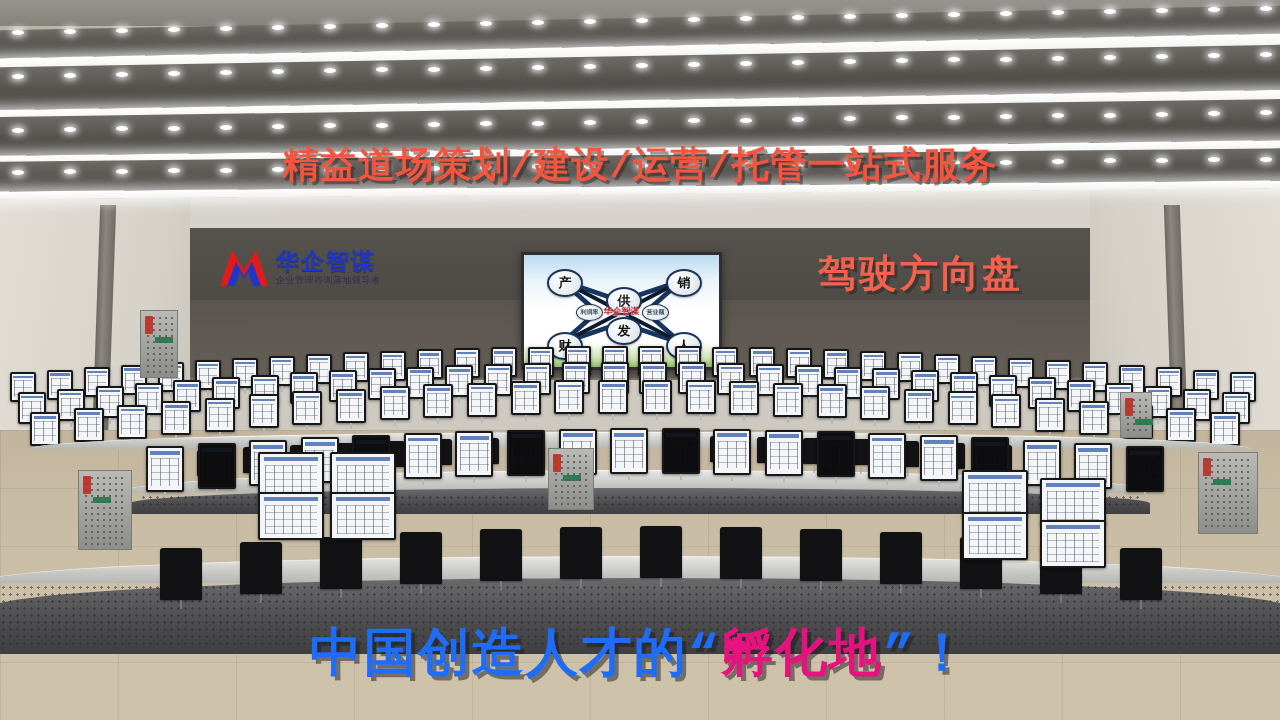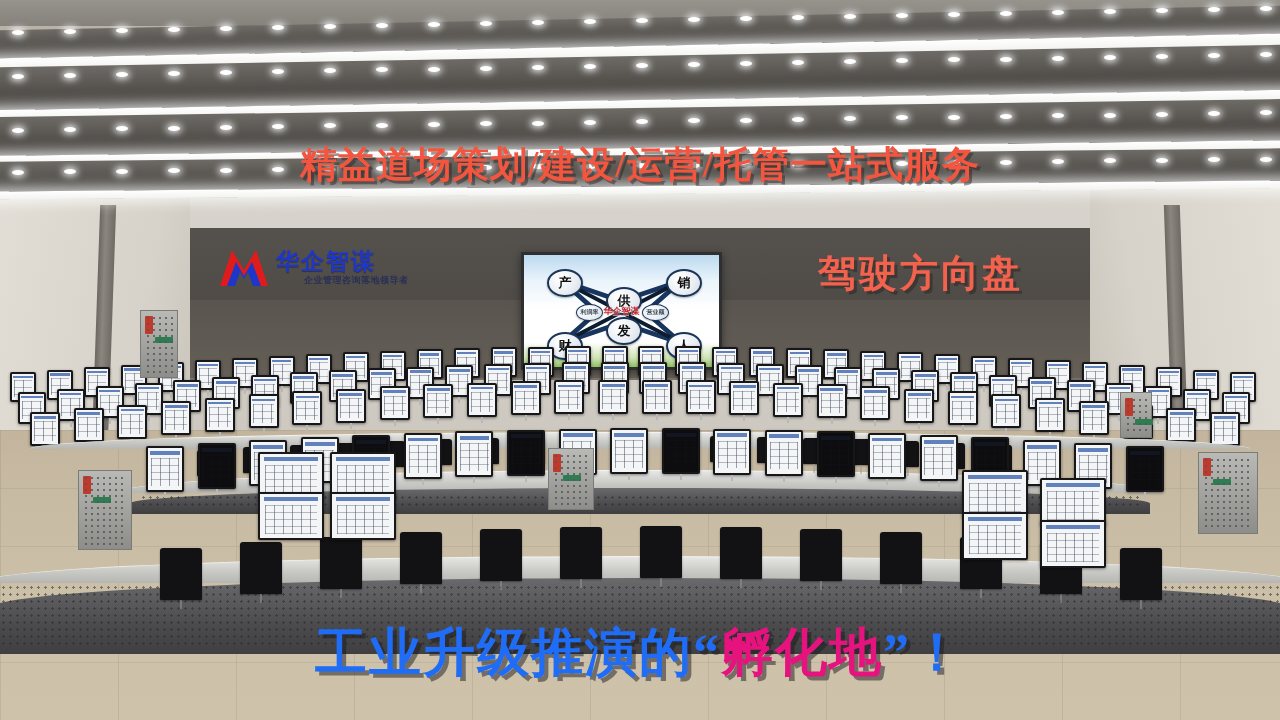--- a/index.html
+++ b/index.html
@@ -64,22 +64,22 @@
   .center-label{position:absolute;left:50%;top:50%;transform:translate(-50%,-50%);
     color:#c0262b;font-size:9px;font-weight:bold;white-space:nowrap;
     font-family:"DejaVu Sans",sans-serif;text-shadow:0 1px 0 rgba(255,255,255,.7);}
 
   
   .logo-wrap{position:absolute;left:218px;top:246px;display:flex;align-items:center;gap:6px;}
   .logo-mark{position:relative;width:52px;height:42px;}
   .logo-text{display:flex;flex-direction:column;line-height:1;}
   .logo-title{font-size:23px;font-weight:bold;color:#1f37c8;letter-spacing:2px;
     font-family:"DejaVu Sans",sans-serif;text-shadow:0 1px 1px rgba(0,0,0,.35);}
-  .logo-sub{margin-top:3px;font-size:9px;font-weight:bold;color:#2a2f55;letter-spacing:.5px;
-    font-family:"DejaVu Sans",sans-serif;margin-left:28px;}
+  .logo-sub{margin-top:3px;font-size:9px;font-weight:normal;color:#2a2f55;letter-spacing:.5px;
+    font-family:"DejaVu Sans",sans-serif;}
   .desk-top{position:absolute;background:linear-gradient(180deg,#e6e6e4,#c9c9c6 55%,#b6b6b3);
     border-top:1px solid #f3f3f1;}
   .desk-face{position:absolute;background:linear-gradient(180deg,#6a6a6c,#4c4c4e 60%,#3f3f41);}
   .desk-face .vents{position:absolute;inset:6px 10px;opacity:.55;
     background-image:radial-gradient(circle,#2a2a2c 1px,transparent 1.2px);background-size:7px 7px;}
   .mon{position:absolute;background:#17171a;border-radius:2px;padding:2px;
     box-shadow:0 1px 3px rgba(0,0,0,.45);}
   .mon .scr{width:100%;height:100%;background:#f4f5f7;position:relative;overflow:hidden;}
   .mon .scr::before{content:"";position:absolute;left:6%;right:6%;top:7%;height:9%;
     background:#2f5aa8;opacity:.75;}
@@ -97,21 +97,21 @@
   .chair .legs{position:absolute;left:50%;transform:translateX(-50%);bottom:-9px;
     width:1px;height:9px;background:#9a9a98;}
   .rack{position:absolute;background:linear-gradient(180deg,#b9b9b6,#8d8d8a);
     border:1px solid #7a7a77;}
   .rack .btns{position:absolute;inset:4px;opacity:.8;
     background-image:radial-gradient(circle,#55555a 1.1px,transparent 1.3px);background-size:6px 6px;}
   .rack .red{position:absolute;left:4px;top:5px;width:8px;height:18px;background:#c0392b;border-radius:1px;}
   .rack .grn{position:absolute;left:14px;top:26px;width:18px;height:6px;background:#2e7d52;border-radius:1px;}
 
   
-  .ov{position:absolute;white-space:nowrap;font-family:Liberation Serif, serif;font-weight:bold;}
+  .ov{position:absolute;white-space:nowrap;font-family:Liberation Mono, monospace;font-weight:bold;}
   .headline{left:50%;transform:translateX(-50%);top:140px;font-size:37px;color:#f4553f;
     letter-spacing:1px;text-shadow:3px 3px 0 rgba(40,30,28,.45);}
   .subhead{left:818px;top:248px;font-size:38px;color:#f4614d;letter-spacing:3px;
     text-shadow:3px 3px 0 rgba(40,30,28,.45);}
   .tagline{left:50%;transform:translateX(-50%);font-size:52px;letter-spacing:2px;}
   .tagline.one{top:500px;}
   .tagline.two{top:618px;}
   .t-blue{color:#1f6df7;text-shadow:4px 4px 0 rgba(25,25,30,.5);}
   .t-red{color:#f21717;text-shadow:4px 4px 0 rgba(25,25,30,.5);}
   .t-magenta{color:#e6137f;text-shadow:4px 4px 0 rgba(25,25,30,.5);}
@@ -917,16 +917,16 @@
         </div>
       </div>
 
   </div>
 
   <div class="ov headline">精益道场策划/建设/运营/托管一站式服务</div>
   <div class="ov subhead">驾驶方向盘</div>
 
 
   <div class="ov tagline two">
-    <span class="t-blue">工业升级推演的</span><span class="q">“</span><span class="t-magenta">孵化地</span><span class="q">”</span><span class="t-blue">！</span>
+    <span class="t-blue">中国创造人才的</span><span class="q">“</span><span class="t-magenta">孵化地</span><span class="q">”</span><span class="t-blue">！</span>
   </div>
 
 </div>
 
 </body></html>

